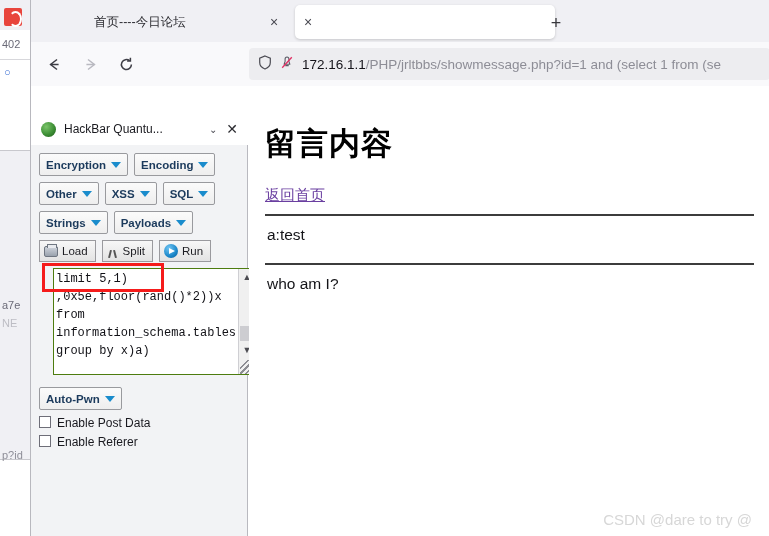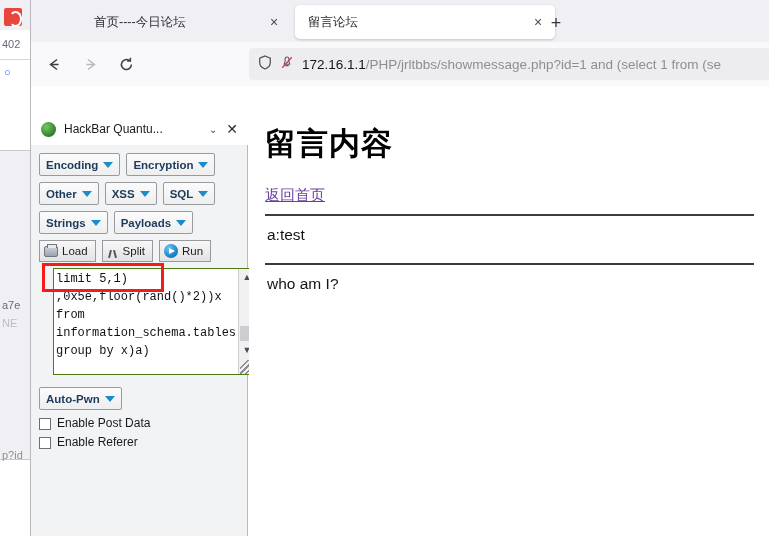--- a/index.html
+++ b/index.html
@@ -88,21 +88,21 @@
   .ta-down { top: 73px; }
   .ta-thumb { position: absolute; left: 1px; top: 57px; width: 14px; height: 15px; background: #cdcdd1; }
   .ta-grip { position: absolute; right: 0; bottom: 0; width: 14px; height: 14px; background:
       linear-gradient(135deg, transparent 46%, #8d8d93 46%, #8d8d93 54%, transparent 54%),
       linear-gradient(135deg, transparent 66%, #8d8d93 66%, #8d8d93 74%, transparent 74%),
       linear-gradient(135deg, transparent 26%, #8d8d93 26%, #8d8d93 34%, transparent 34%); }
 
   .redbox { position: absolute; left: -12px; top: -6px; width: 122px; height: 29px; border: 3px solid #f51b1b; pointer-events: none; }
 
   .autopwn { margin-top: 12px; }
-  .chk-row { display: flex; align-items: flex-end; margin-top: 5px; }
+  .chk-row { display: flex; align-items: flex-start; margin-top: 5px; }
   .chk { width: 12px; height: 12px; border: 1.5px solid #6e6e78; background: #ffffff; }
   .chk-lbl { font-size: 12px; color: #19191f; margin-left: 6px; }
 
   
   .content { position: absolute; left: 218px; top: 0; width: 521px; height: 423px; background: #ffffff; padding: 10px 16px 0 16px; }
   .pg-title { font-size: 31px; font-weight: bold; color: #000000; letter-spacing: 1px; }
   .pg-link { display: inline-block; margin-top: 21px; font-size: 15px; color: #6a3fa0; text-decoration: underline; }
   .hr { height: 2px; background: #3c3c3c; margin-top: 9px; }
   .msg { font-size: 15.5px; color: #141418; padding: 10px 0 10px 2px; }
 
@@ -134,21 +134,20 @@
   </div>
 
   <div class="browser">
 
     <div class="tabstrip">
       <div class="tab tab-inactive">
         <span class="tab-title">首页----今日论坛</span>
         <span class="tab-close">×</span>
       </div>
       <div class="tab tab-active">
-        <span class="tab-title">留言论坛</span>
         <span class="tab-close">×</span>
       </div>
       <div class="newtab">+</div>
     </div>
 
     <div class="navbar">
       <div class="navbtn" style="left:10px;">
         <svg width="17" height="17" viewBox="0 0 17 17">
             <path d="M11 3.5 L4.6 8.5 L11 13.5" fill="none" stroke="#3d3d45" stroke-width="1.5"></path>
             <path d="M4.6 8.5 H12.6" stroke="#3d3d45" stroke-width="1.5"></path>
@@ -190,25 +189,25 @@
         <div class="sb-header">
           <span class="sb-dot"></span>
           <span class="sb-title">HackBar Quantu...</span>
           <span class="sb-chev">⌄</span>
           <span class="sb-x">✕</span>
         </div>
 
         <div class="hb">
           <div class="hb-row">
             <div class="hb-btn">
+              <span>Encryption</span>
+              <span class="caret"></span>
+            </div>
+            <div class="hb-btn">
               <span>Encoding</span>
-              <span class="caret"></span>
-            </div>
-            <div class="hb-btn">
-              <span>Encryption</span>
               <span class="caret"></span>
             </div>
           </div>
 
           <div class="hb-row">
             <div class="hb-btn">
               <span>Other</span>
               <span class="caret"></span>
             </div>
             <div class="hb-btn">
@@ -282,15 +281,16 @@
 
       <div class="content">
         <div class="pg-title">留言内容</div>
         <a class="pg-link" href="#">返回首页</a>
         <div class="hr"></div>
         <div class="msg">a:test</div>
         <div class="hr"></div>
         <div class="msg">who am I?</div>
       </div>
 
+      <div class="watermark">CSDN @dare to try @</div>
     </div>
   </div>
 </div>
 
 </body></html>

